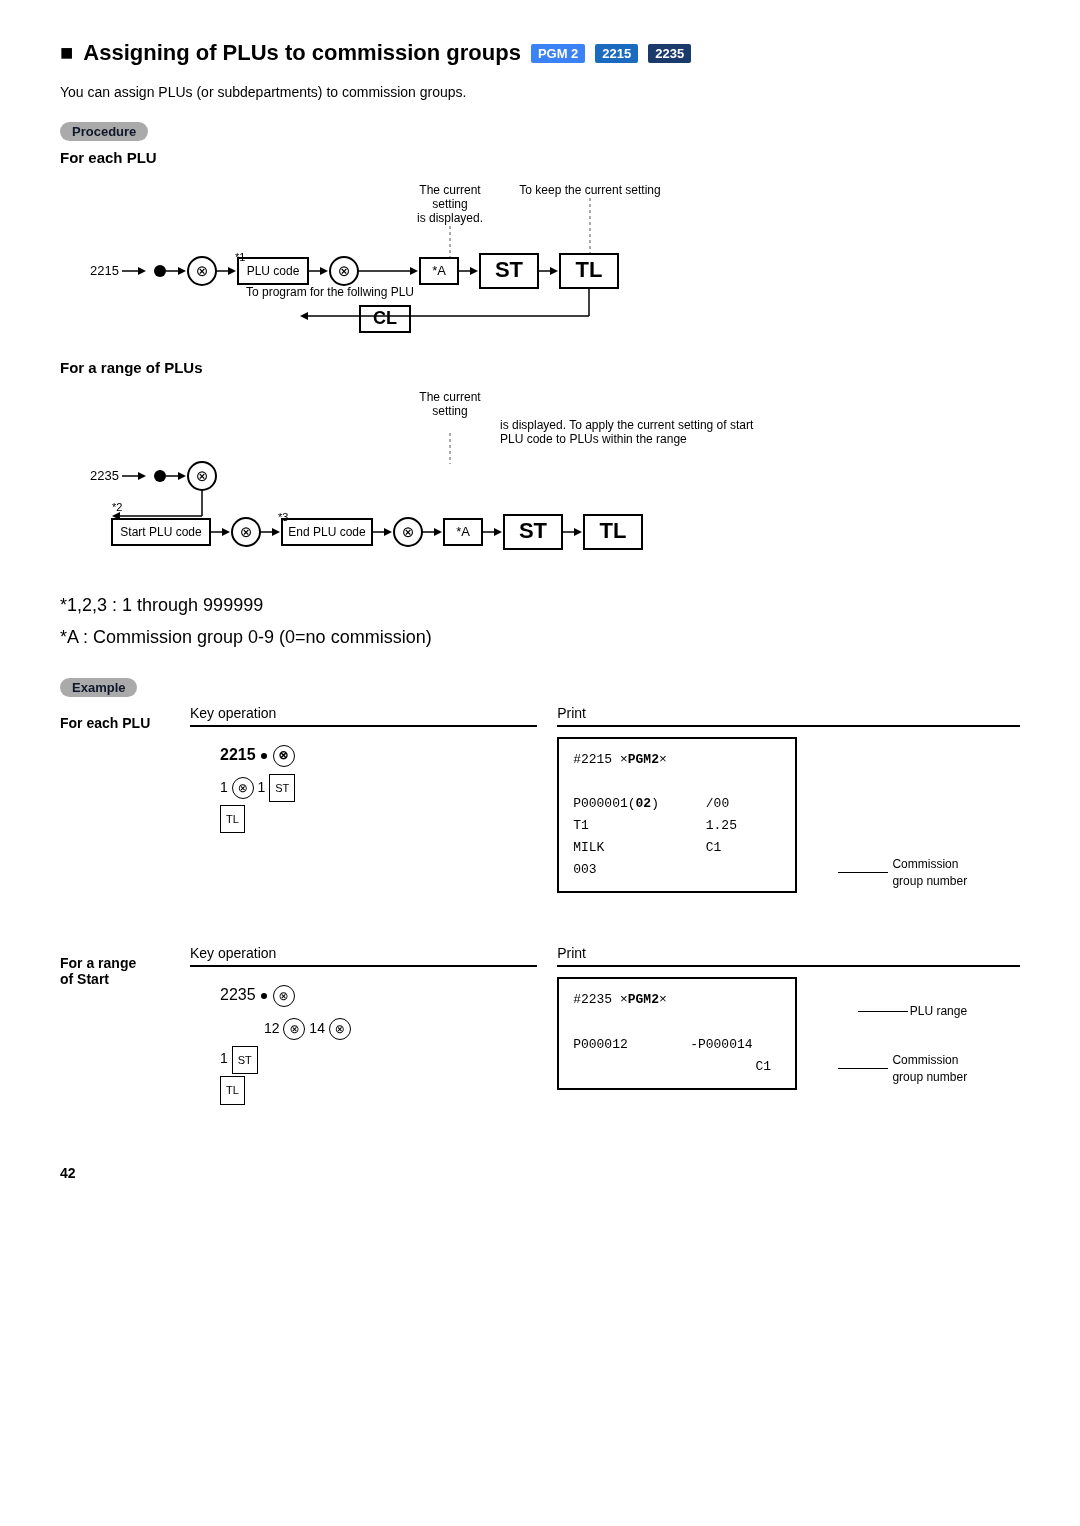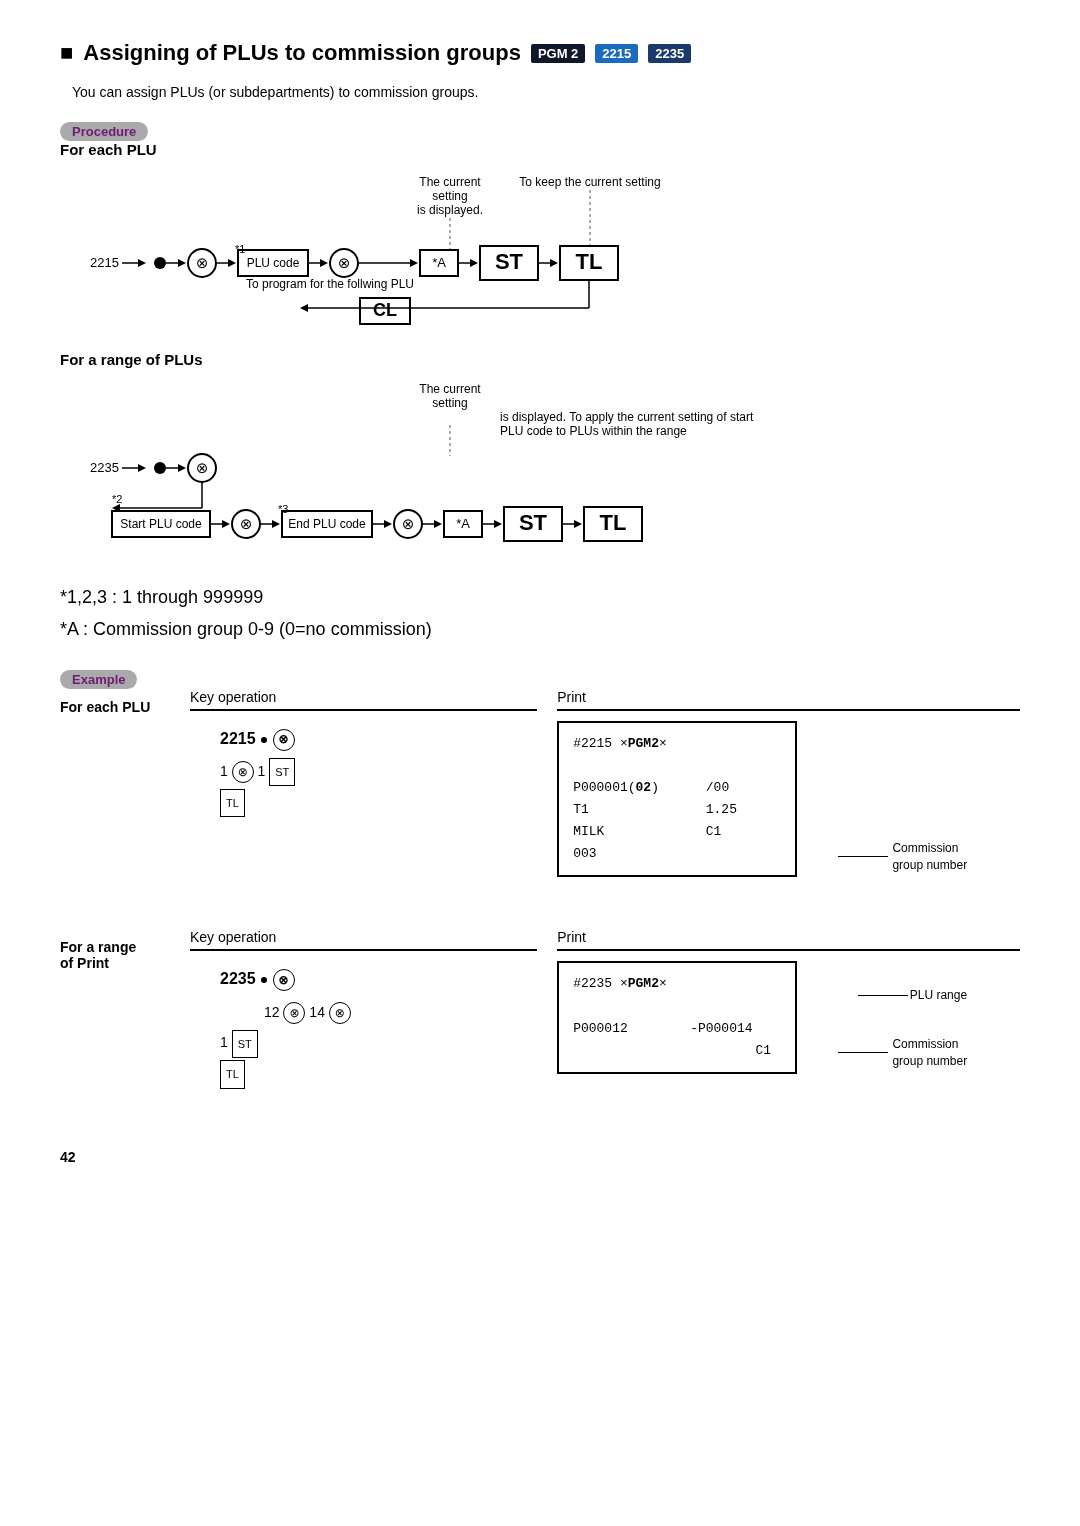--- a/index.html
+++ b/index.html
@@ -16,21 +16,21 @@
     
     .page-title {
       font-size: 22px;
       font-weight: bold;
       margin-bottom: 18px;
       display: flex;
       align-items: center;
       gap: 10px;
     }
     .title-badge {
-      background: #0f172a;
+      background: #3b82f6;
       color: #fff;
       font-size: 13px;
       font-weight: bold;
       padding: 2px 7px;
       border-radius: 2px;
     }
     .title-badge-blue {
       background: #1a6bbf;
       color: #fff;
       font-size: 13px;
@@ -43,32 +43,32 @@
       color: #fff;
       font-size: 13px;
       font-weight: bold;
       padding: 2px 7px;
       border-radius: 2px;
     }
 
     .subtitle {
       margin-bottom: 22px;
       font-size: 14px;
-      margin-left: 12px;
     }
 
     
     .section-badge {
       display: inline-block;
       background: #aaa;
-      color: #701a75;
+      color: #0f172a;
       font-size: 13px;
       font-weight: bold;
       padding: 2px 12px;
       border-radius: 10px;
+      margin-bottom: 8px;
     }
 
     .subsection-title {
       font-weight: bold;
       font-size: 15px;
       margin-bottom: 10px;
     }
 
     
     .notes-section {
@@ -379,26 +379,26 @@
     </div>
   </div>
 </div>
 
 <br><br>
 
 
 <div class="for-each-row" style="margin-top:20px;">
   <div class="for-each-label">
     <span>For a range</span><br>
-    <span>of Print</span>
+    <span>of Start</span>
   </div>
   <div class="example-keyop">
     <div class="col-header">Key operation</div>
     <div class="key-op-content">
-      <div style="font-size:16px; font-weight:bold; line-height:2.2;">
+      <div style="font-size:16px; font-weight:normal; line-height:2.2;">
         2235 <span class="key-dot-inline"></span>
         <span class="key-circle">⊗</span>
       </div>
       <div style="line-height:2.2;margin-left:44px;">
         12 <span class="key-circle">⊗</span>
         14 <span class="key-circle">⊗</span>
       </div>
       <div style="line-height:2.2;">
         1 <span class="key-rect">ST</span>
       </div>

